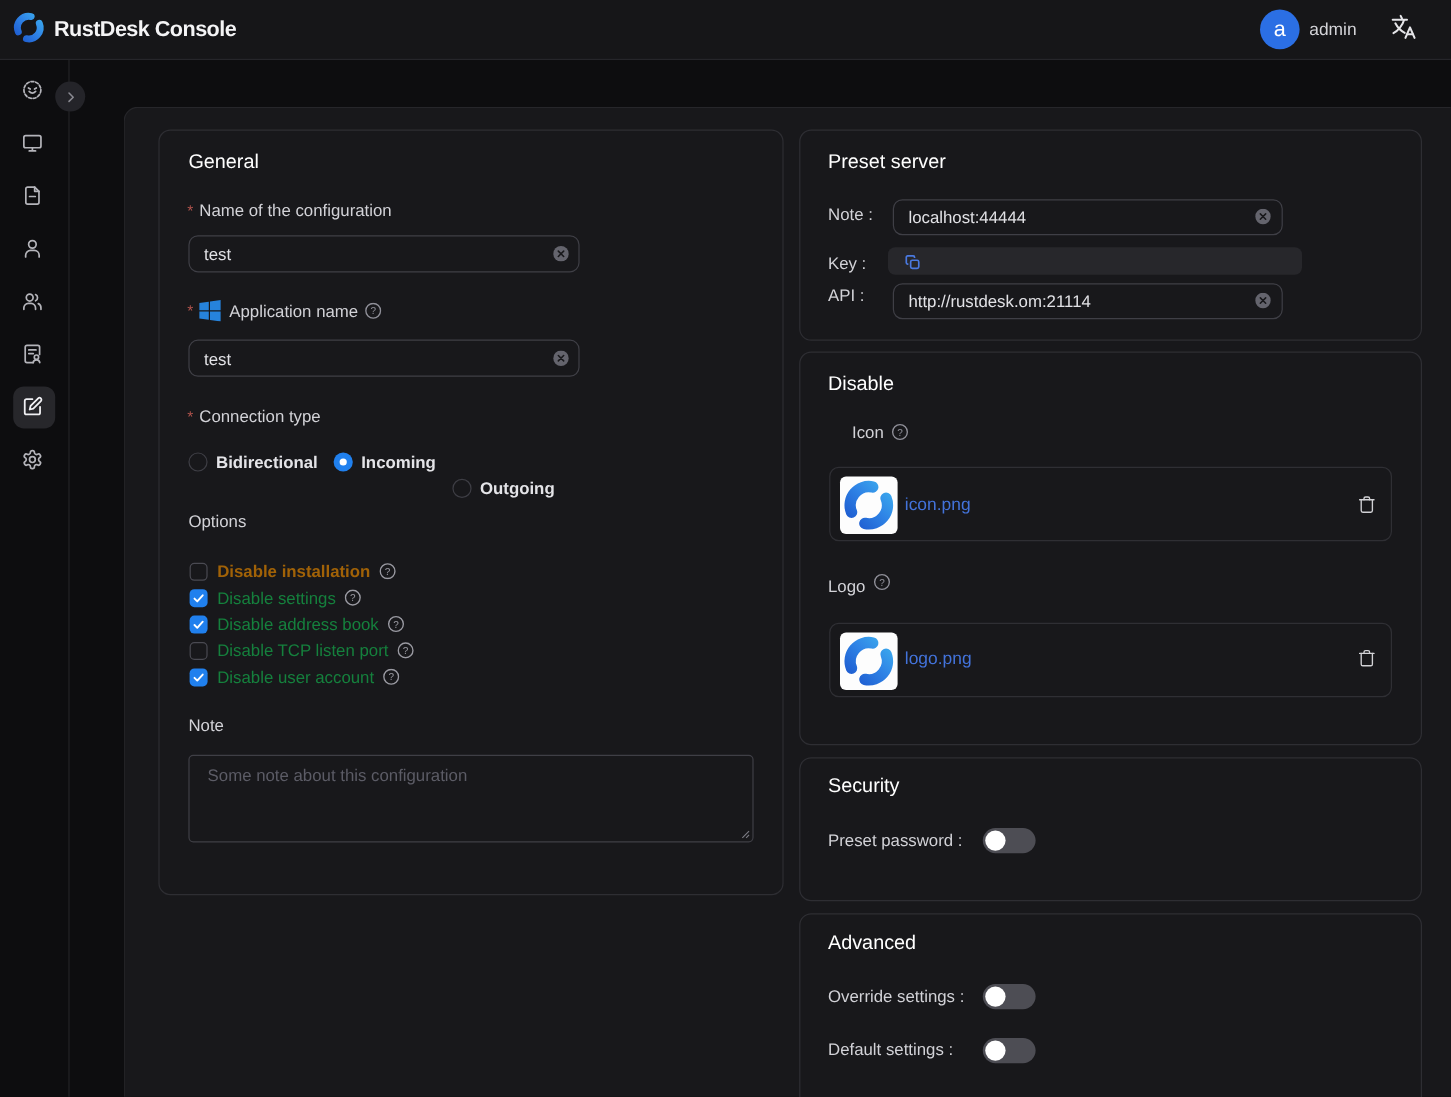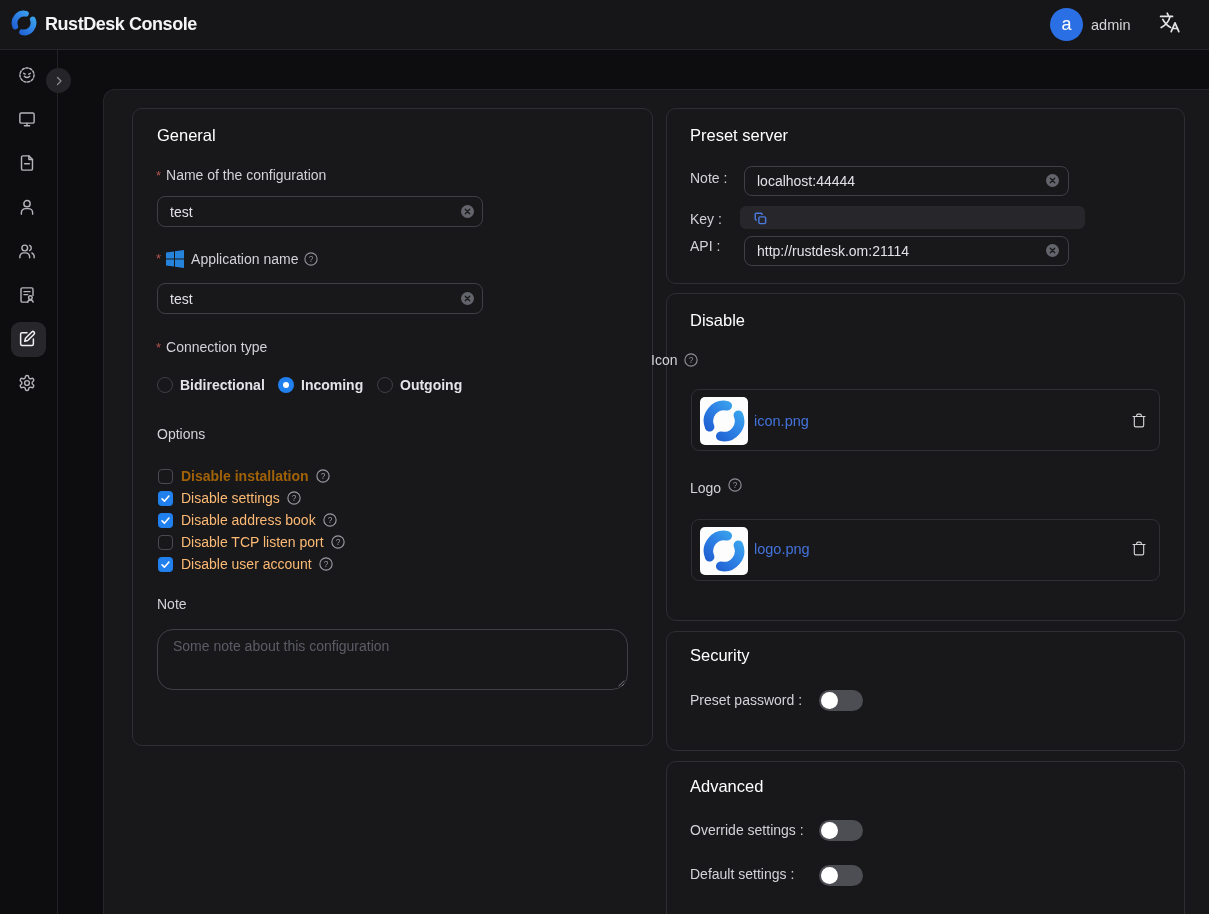--- a/index.html
+++ b/index.html
@@ -26,21 +26,21 @@
   .thumb { position:absolute; width:48px; height:48px; background:#fdfdfd; border-radius:5px;
     display:flex; align-items:center; justify-content:center; }
   .link { position:absolute; font-size:14.5px; line-height:20px; color:#4373db; }
   .switch { position:absolute; width:44px; height:21px; border-radius:11px; background:#4d4d54; }
   .switch:before { content:""; position:absolute; left:2px; top:2px; width:17px; height:17px;
     border-radius:50%; background:#fff; }
   .chkrow { position:absolute; left:158px; height:22px; display:flex; align-items:center; }
   .cbx { width:15px; height:15px; border-radius:4px; margin-right:8px; flex:none; }
   .cbx.off { border:1.5px solid #4a4a52; background:transparent; }
   .cbx.on { background:#2080ee; display:flex; align-items:center; justify-content:center; }
-  .clbl { font-size:14px; color:#fdba74; margin-right:7px; }
+  .clbl { font-size:14px; color:#15803d; margin-right:7px; }
   .radio { position:absolute; height:21px; display:flex; align-items:center; }
   .rdot { width:16px; height:16px; border-radius:50%; margin-right:7px; flex:none; }
   .rdot.off { border:1.5px solid #3e3e45; }
   .rdot.on { background:#2080ee; display:flex; align-items:center; justify-content:center; }
   .rdot.on i { display:block; width:6px; height:6px; border-radius:50%; background:#fff; }
   .rlbl { font-size:14px; color:#e4e4e8;font-weight:bold; }
 </style>
 </head>
 <body>
 <div id="panel"></div>
@@ -159,21 +159,21 @@
 <div class="radio" style="left:157px;top:374px">
     <span class="rdot off"></span>
     <span class="rlbl">Bidirectional</span>
   </div>
 <div class="radio" style="left:278px;top:374px">
     <span class="rdot on">
       <i></i>
     </span>
     <span class="rlbl">Incoming</span>
   </div>
-<div class="radio" style="left:377px;top:374px">
+<div class="radio" style="left:377px;top:396px">
     <span class="rdot off"></span>
     <span class="rlbl">Outgoing</span>
   </div>
 <div class="lbl" style="left:157px;top:424px">Options</div>
 <div class="chkrow" style="top:465px">
   <span class="cbx off"></span>
     <span class="clbl" style="font-weight:bold;color:#a16207">Disable installation</span>
   <svg width="14" height="14" viewBox="0 0 16 16">
       <circle cx="8" cy="8" r="7" fill="none" stroke="#9a9aa2" stroke-width="1.3"></circle>
       <text x="8" y="11.4" text-anchor="middle" font-size="9.5" fill="#9a9aa2" font-family="Liberation Sans">?</text>
@@ -217,21 +217,21 @@
         <path d="M3 8.5l3.4 3.4L13 4.5" fill="none" stroke="#fff" stroke-width="2.3" stroke-linecap="round" stroke-linejoin="round"></path>
       </svg>
     </span>
     <span class="clbl">Disable user account</span>
   <svg width="14" height="14" viewBox="0 0 16 16">
       <circle cx="8" cy="8" r="7" fill="none" stroke="#9a9aa2" stroke-width="1.3"></circle>
       <text x="8" y="11.4" text-anchor="middle" font-size="9.5" fill="#9a9aa2" font-family="Liberation Sans">?</text>
     </svg>
 </div>
 <div class="lbl" style="left:157px;top:594px">Note</div>
-<div class="abs" style="left:157px;top:629px;width:471px;height:61px;border:1px solid #3f3f46;border-radius:16px">
+<div class="abs" style="left:157px;top:629px;width:471px;height:73px;border:1px solid #3f3f46;border-radius:4px">
   <div style="position:absolute;left:15px;top:8px;font-size:14px;color:#5c5c66">Some note about this configuration</div>
   <svg style="position:absolute;right:2px;bottom:2px" width="8" height="8" viewBox="0 0 10 10">
       <path d="M9 2L2 9M9 6L6 9" stroke="#7c7c84" stroke-width="1.2"></path>
     </svg>
 </div>
 
 <div class="card" style="left:666px;top:108px;width:519px;height:176px"></div>
 <div class="title" style="left:690px;top:123px">Preset server</div>
 <div class="lbl" style="left:690px;top:168px">Note :</div>
 <div class="inp" style="left:744px;top:166px;width:325px;height:30px">localhost:44444</div>
@@ -248,21 +248,21 @@
 </div>
 <div class="lbl" style="left:690px;top:236px">API :</div>
 <div class="inp" style="left:744px;top:236px;width:325px;height:30px">http://rustdesk.om:21114</div>
 <svg class="ic" style="left:1046px;top:244px" width="13" height="13" viewBox="0 0 14 14">
     <circle cx="7" cy="7" r="7" fill="#64646d"></circle>
     <path d="M4.6 4.6l4.8 4.8M9.4 4.6l-4.8 4.8" stroke="#18181b" stroke-width="1.4" stroke-linecap="round"></path>
   </svg>
 
 <div class="card" style="left:666px;top:293px;width:519px;height:328px"></div>
 <div class="title" style="left:690px;top:308px">Disable</div>
-<div class="lbl" style="left:651px;top:350px;display:flex;align-items:center">Icon
+<div class="lbl" style="left:710px;top:350px;display:flex;align-items:center">Icon
   <svg width="14" height="14" viewBox="0 0 16 16" style="margin-left:7px">
       <circle cx="8" cy="8" r="7" fill="none" stroke="#8f8f98" stroke-width="1.3"></circle>
       <text x="8" y="11.4" text-anchor="middle" font-size="9.5" fill="#8f8f98" font-family="Liberation Sans">?</text>
     </svg>
 </div>
 <div class="filebox" style="left:691px;top:389px;width:469px;height:62px"></div>
 <div class="thumb" style="left:700px;top:397px">
   <svg width="46" height="46" viewBox="0 0 32 32">
     <path d="M26.00 11.92 A10.8 10.8 0 0 1 13.72 26.56" fill="none" stroke="url(#rg)" stroke-width="6.6" stroke-linecap="round"></path>
     <path d="M6.00 20.08 A10.8 10.8 0 0 1 18.28 5.44" fill="none" stroke="url(#rg)" stroke-width="6.6" stroke-linecap="round"></path>

